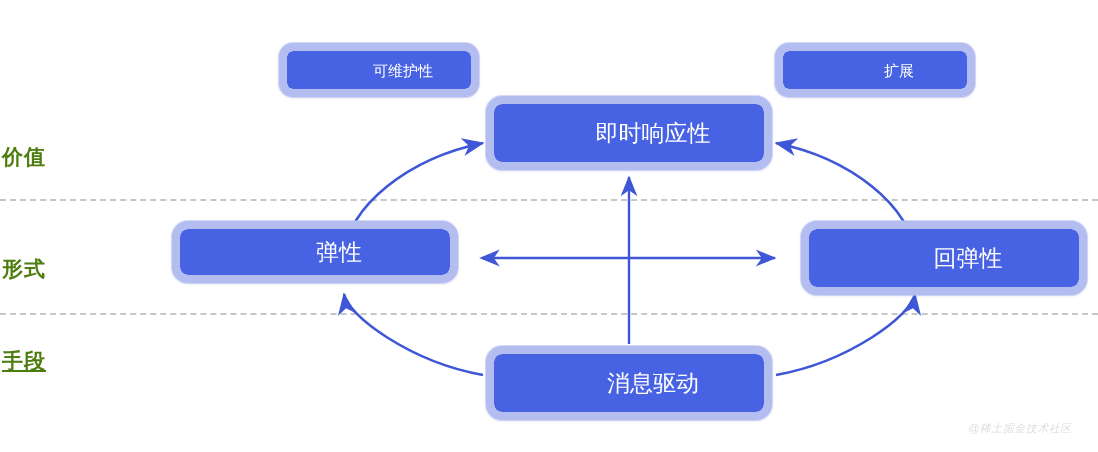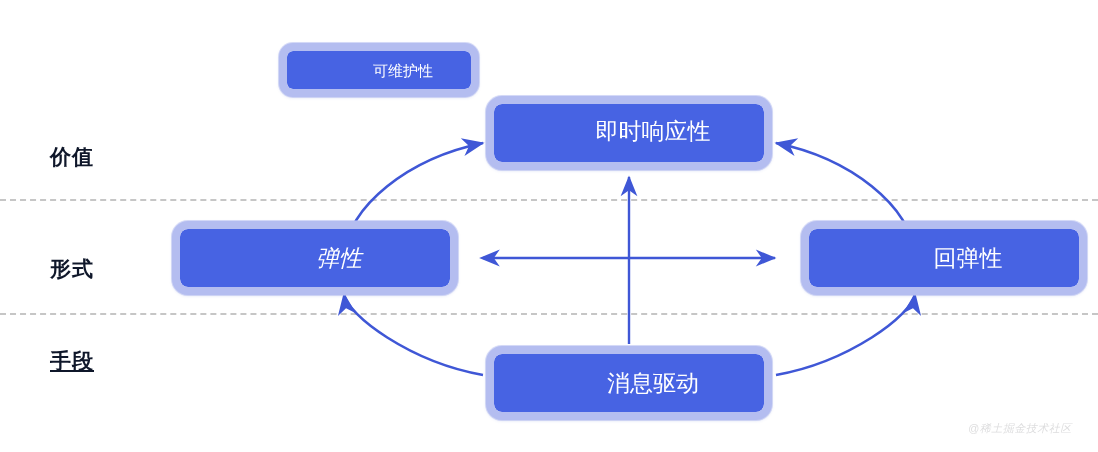--- a/index.html
+++ b/index.html
@@ -22,27 +22,26 @@
     left: 0;
     width: 1098px;
     height: 0;
     border-top: 2px dashed #c6c6c6;
   }
 
   
   .row-label {
     position: absolute;
     left: 2px;
-    color: #0f172a;
+    color: #4d7c0f;
     font-size: 21px;
     font-weight: bold;
     letter-spacing: 1px;
     white-space: nowrap;
     line-height: 1;
-    margin-left: 48px;
   }
 
   
   .node {
     position: absolute;
     box-sizing: border-box;
     background: #4763e3;
     border-radius: 12px;
     border: 8px solid #b4bdf0;
     background-clip: padding-box;
@@ -117,26 +116,29 @@
 
     <path d="M 629 344 L 629 177" fill="none" stroke="#3f57d6" stroke-width="2.4" marker-end="url(#ah)"></path>
 
     <path d="M 483 258 L 775 258" fill="none" stroke="#3f57d6" stroke-width="2.4" marker-end="url(#ah)" marker-start="url(#ah-start)"></path>
   </svg>
 
   <div class="node small" style="left:279px; top:43px; width:200px; height:54px;">
     <span class="node-label">可维护性</span>
   </div>
 
+  <div class="node small" style="left:775px; top:43px; width:200px; height:54px;">
+    <span class="node-label">扩展</span>
+  </div>
 
-  <div class="node large" style="left:486px; top:96px; width:286px; height:74px;font-family:Liberation Mono, monospace;">
+  <div class="node large" style="left:486px; top:96px; width:286px; height:74px;">
     <span class="node-label">即时响应性</span>
   </div>
 
-  <div class="node large" style="left:172px; top:221px; width:286px; height:74px;font-style:italic;">
+  <div class="node large" style="left:172px; top:221px; width:286px; height:62px;">
     <span class="node-label">弹性</span>
   </div>
 
   <div class="node large" style="left:486px; top:346px; width:286px; height:74px;">
     <span class="node-label">消息驱动</span>
   </div>
 
   <div class="node large" style="left:801px; top:221px; width:286px; height:74px;">
     <span class="node-label">回弹性</span>
   </div>

